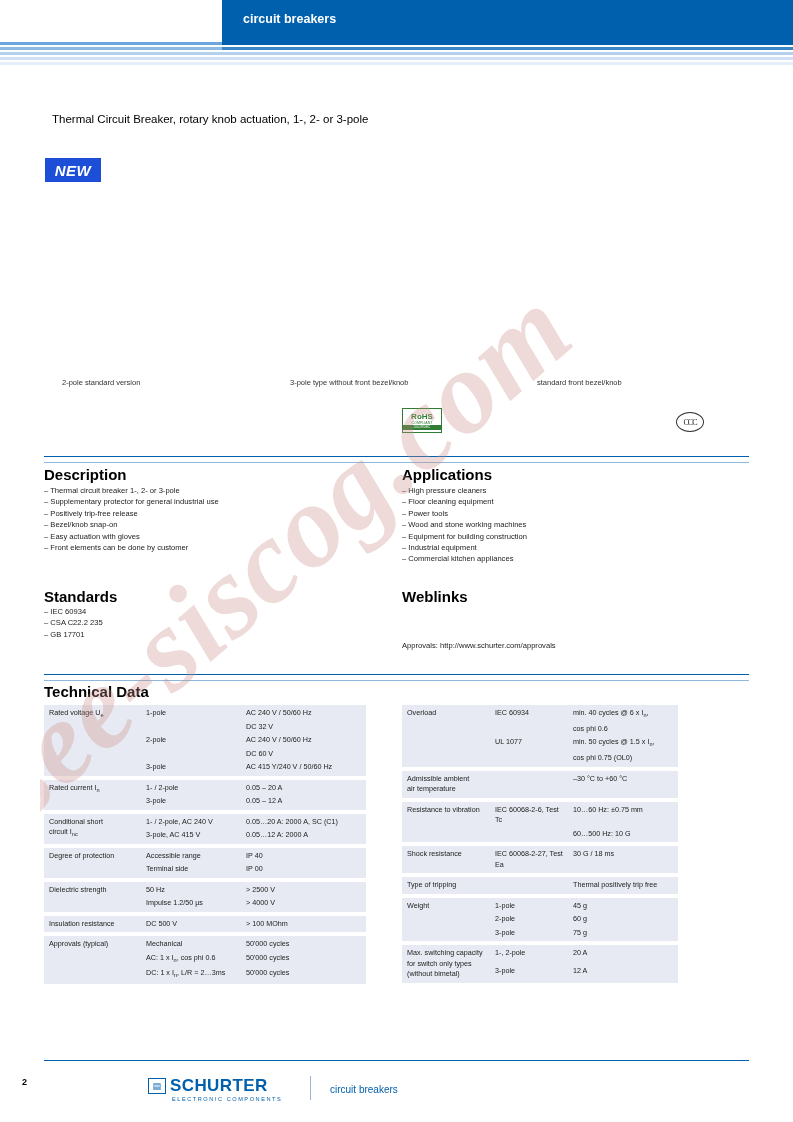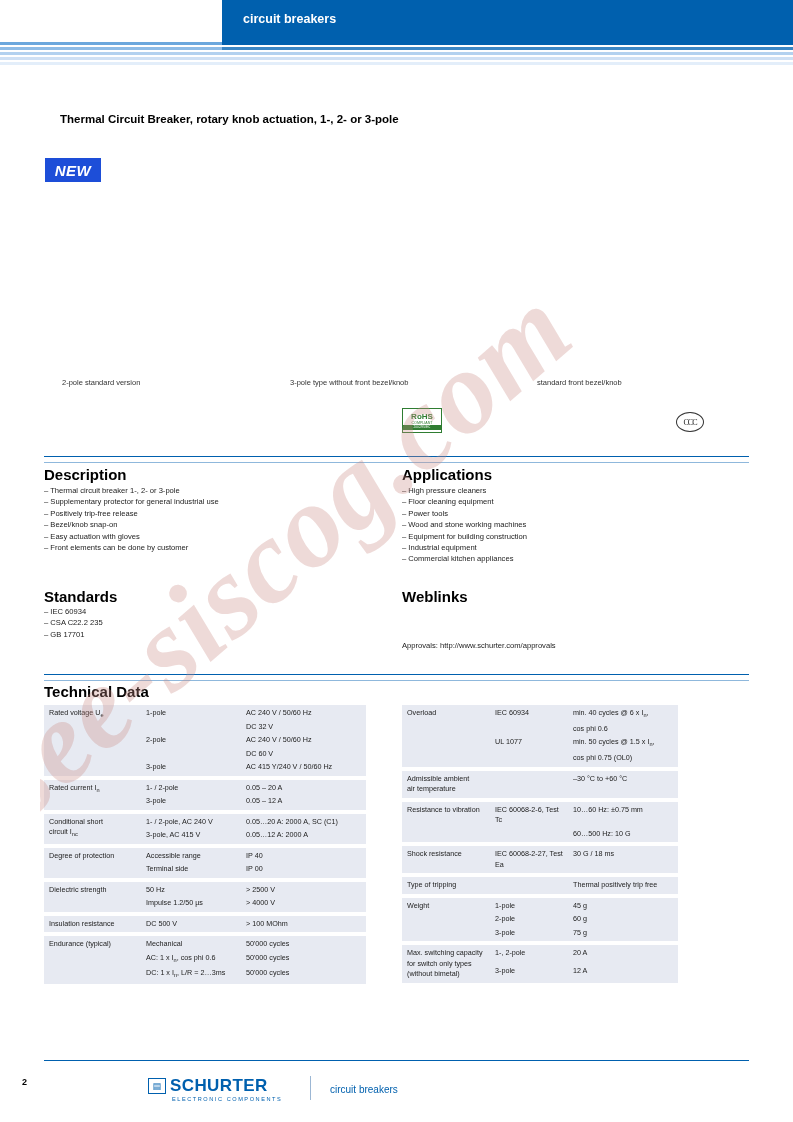--- a/index.html
+++ b/index.html
@@ -63,22 +63,22 @@
     transform-origin: left bottom;
     white-space:nowrap;
     letter-spacing:1px;
     font-family:"Liberation Serif", serif;
   }
 
   
   .content { position:absolute; left:0; top:0; width:793px; height:1122px; z-index:2; }
 
   .page-title {
-    position:absolute; left:60px; top:113px;
-    font-size:11.5px; font-weight:bold; color:#000;
+    position:absolute; left:52px; top:113px;
+    font-size:11.5px; font-weight:normal; color:#000;
   }
 
   .new-badge {
     position:absolute; left:45px; top:158px;
     width:56px; height:24px;
     background:#1d4ed8; color:#fff;
     font-size:15px; font-weight:bold; font-style:italic;
     display:flex; align-items:center; justify-content:center;
     letter-spacing:0.5px;
   }
@@ -325,21 +325,21 @@
       <tr class="band">
         <td class="c1">Insulation resistance</td>
         <td class="c2">DC 500 V</td>
         <td class="c3">&gt; 100 MOhm</td>
       </tr>
       <tr class="gap">
             <td colspan="3"></td>
           </tr>
 
       <tr class="band">
-        <td class="c1" rowspan="3">Endurance (typical)</td>
+        <td class="c1" rowspan="3">Approvals (typical)</td>
         <td class="c2">Mechanical</td>
         <td class="c3">50'000 cycles</td>
       </tr>
       <tr class="band">
         <td style="padding-top:0">AC: 1 x I<sub>n</sub>, cos phi 0.6</td>
         <td style="padding-top:0">50'000 cycles</td>
       </tr>
       <tr class="band">
         <td style="padding-top:0">DC: 1 x I<sub>n</sub>, L/R = 2…3ms</td>
         <td style="padding-top:0">50'000 cycles</td>

